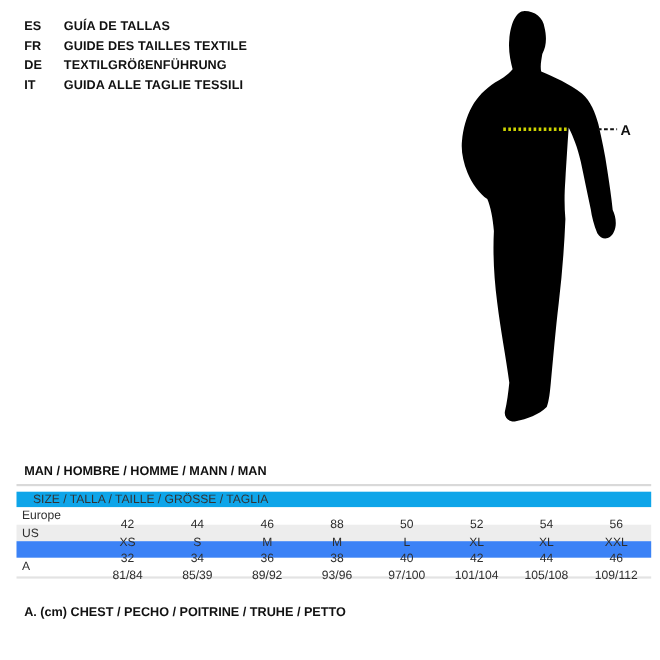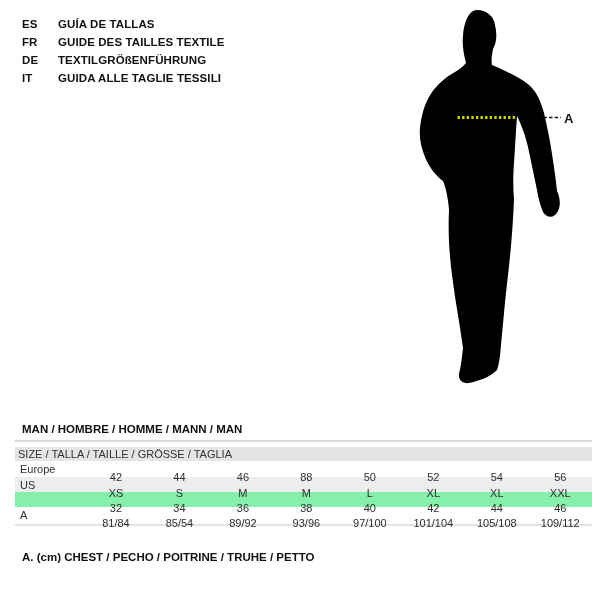--- a/index.html
+++ b/index.html
@@ -14,27 +14,27 @@
   
   .cat-block{position:absolute;left:22px;top:109px;font-weight:bold;font-size:11.5px;line-height:19px;letter-spacing:0.1px;}
   
   svg.figure{position:absolute;left:390px;top:0;width:210px;height:400px;}
   svg.figure text{font-family:"Liberation Sans",sans-serif;font-weight:bold;font-size:13px;fill:#111;}
   
   .section-title{position:absolute;left:22px;top:420px;height:18px;line-height:18px;font-weight:bold;font-size:11.5px;}
   
   .size-table{position:absolute;left:15px;top:440px;width:577px;font-size:11px;color:#2e2e2e;}
   .rule-top{height:2px;background:#d9d9d9;margin-bottom:5px;}
-  .thead{height:14px;line-height:14px;background:#e5e5e5;padding-left:3px;font-size:11px;color:#333;}
+  .thead{height:14px;line-height:14px;background:#0ea5e9;padding-left:15px;font-size:11px;color:#333;}
   .trow{display:flex;align-items:center;}
   .trow .tlabel{flex:0 0 12%;width:12%;padding-left:5px;box-sizing:border-box;text-align:left;}
   .trow .tcell{flex:0 0 11%;width:11%;text-align:center;margin-top:16px;}
   .r-europe{height:16px;}
   .r-us{height:15px;background:#ededed;}
-  .r-num{height:15px;background:#86efac;}
+  .r-num{height:15px;background:#3b82f6;}
   .r-a{height:16px;}
   .rule-bottom{height:2px;background:#e3e3e3;margin-top:1px;}
   
   .footnote{position:absolute;left:22px;top:548px;height:18px;line-height:18px;font-weight:bold;font-size:11.5px;}
 </style>
 </head>
 <body>
 
 <div class="canvas">
 
@@ -112,21 +112,21 @@
       <span class="tcell">38</span>
       <span class="tcell">40</span>
       <span class="tcell">42</span>
       <span class="tcell">44</span>
       <span class="tcell">46</span>
     </div>
 
     <div class="trow r-a">
       <span class="tlabel">A</span>
       <span class="tcell">81/84</span>
-      <span class="tcell">85/54</span>
+      <span class="tcell">85/39</span>
       <span class="tcell">89/92</span>
       <span class="tcell">93/96</span>
       <span class="tcell">97/100</span>
       <span class="tcell">101/104</span>
       <span class="tcell">105/108</span>
       <span class="tcell">109/112</span>
     </div>
 
     <div class="rule-bottom"></div>
   </div>

